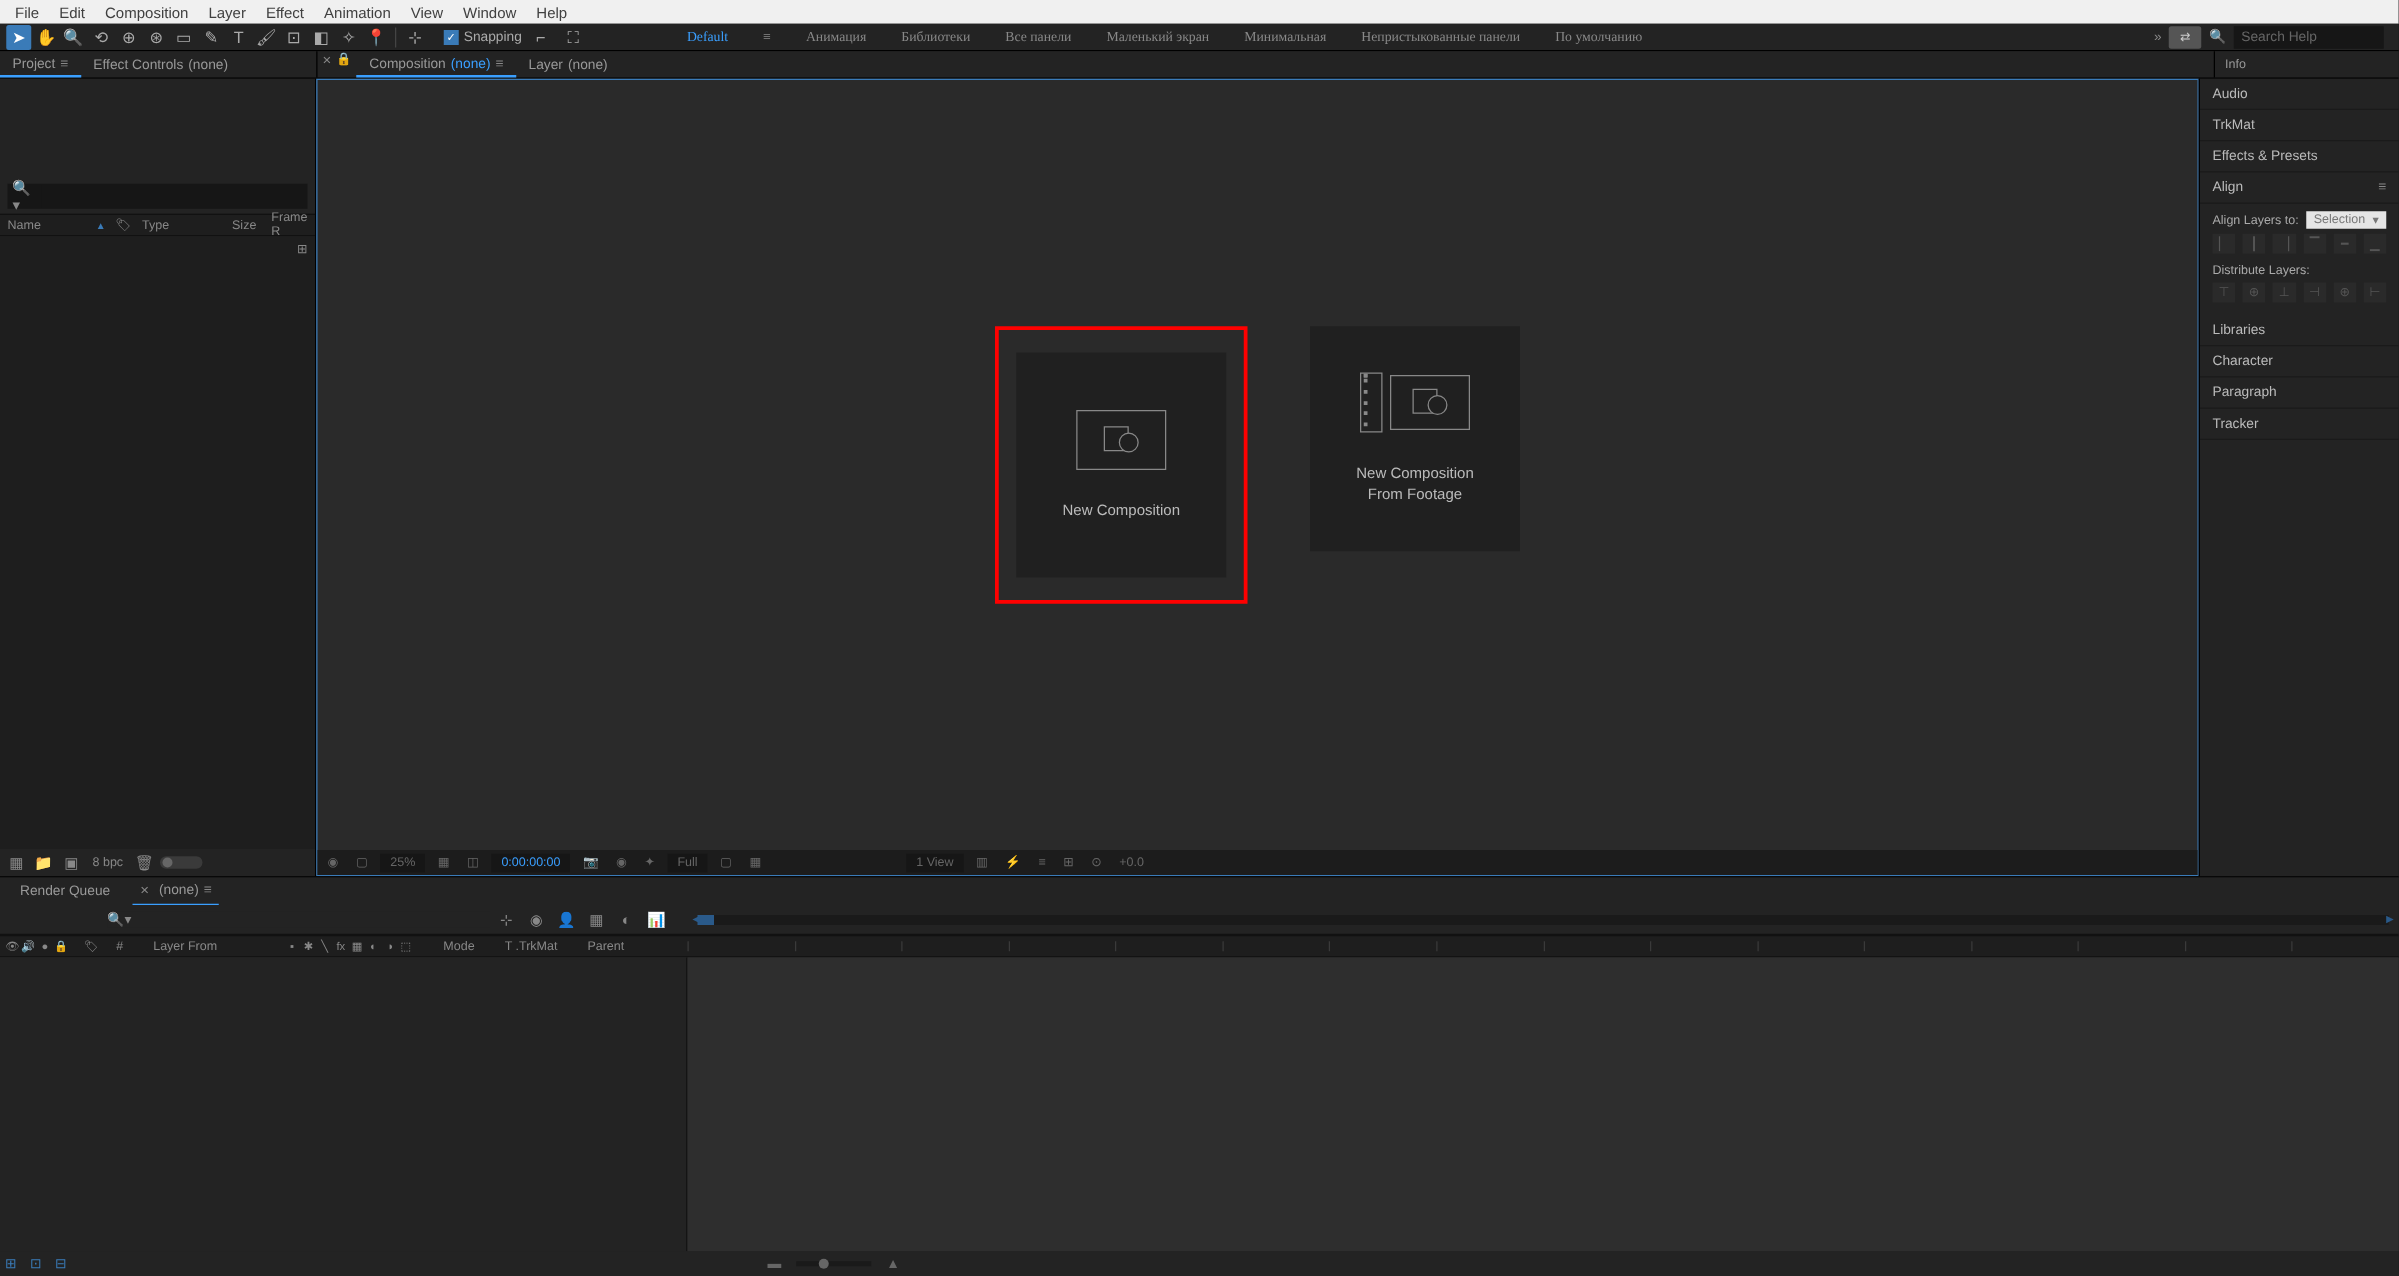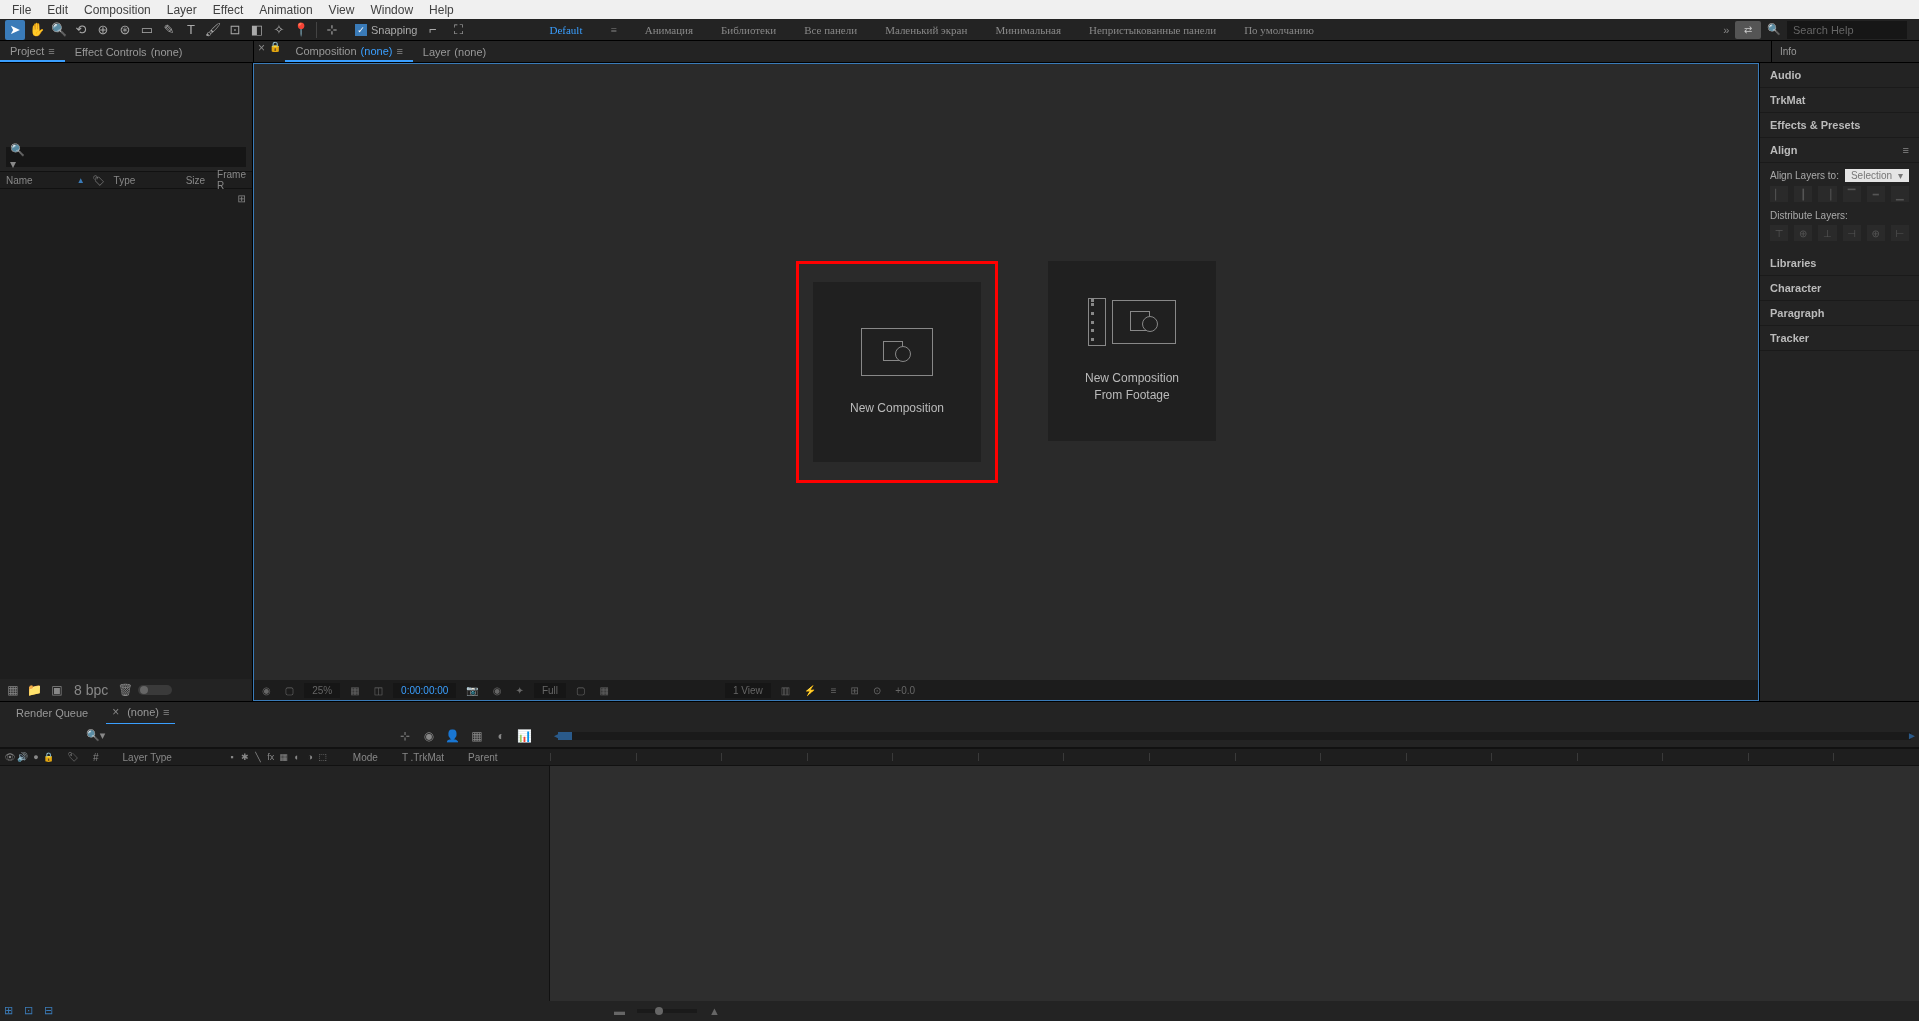--- a/index.html
+++ b/index.html
@@ -45,21 +45,21 @@
 .col-name{width:72px;}
 .col-tag{width:18px;display:flex;justify-content:center;}
 .col-type{width:64px;}
 .col-size{width:40px;text-align:right;}
 .col-frame{flex:1;}
 .sort-tri{color:#3a7bb8;font-size:8px;}
 .project-body { flex: 1; background: #1e1e1e; position:relative;}
 .flow-ic { position:absolute;top:4px;right:6px;color:#888;font-size:10px;}
 .project-footer { background: #232323; height: 22px; display: flex; align-items: center; padding: 0 4px; gap: 4px; }
 .pf-icon { width: 18px; height: 16px; display: flex; align-items: center; justify-content: center; color: #888; font-size: 12px; }
-.pf-bpc { color: #888; font-size: 14px; padding: 0 4px; }
+.pf-bpc { color: #888; font-size: 10px; padding: 0 4px; }
 .pf-slider { width: 34px; height: 10px; background: #3a3a3a; border-radius: 10px; position:relative;}
 .pf-slider::before{content:'';position:absolute;left:2px;top:1px;width:8px;height:8px;background:#666;border-radius:50%;}
 
 .center-panel { flex: 1; display: flex; flex-direction: column; border: 1px solid #3a7bb8; background: #2a2a2a; }
 .comp-canvas { flex: 1; display: flex; align-items: center; justify-content: center; gap: 48px; }
 .comp-card { width: 168px; height: 180px; background: #202020; display: flex; flex-direction: column; align-items: center; justify-content: center; gap: 24px; cursor: pointer; }
 .comp-card-wrap{display:flex;gap:50px;align-items:flex-start;}
 .highlight-box{border:3px solid #ff0000;padding:18px 14px;}
 .comp-icon { width: 72px; height: 48px; border: 1px solid #888; position: relative; display:flex;align-items:center;justify-content:center;}
 .comp-icon-inner { width: 28px; height: 28px; position: relative; }
@@ -69,21 +69,21 @@
 .film-strip{width:18px;height:48px;border:1px solid #888;position:relative;}
 .film-strip::before,.film-strip::after{content:'';position:absolute;left:2px;width:3px;height:3px;background:#888;}
 .film-dots{position:absolute;inset:4px 2px;display:flex;flex-direction:column;justify-content:space-between;}
 .film-dot{width:3px;height:3px;background:#888;}
 .comp-label { color: #bbb; font-size: 12px; text-align: center; line-height:1.4;}
 .comp-footer { height: 20px; background: #1c1c1c; display: flex; align-items: center; padding: 0 4px; gap: 6px; font-size: 10px; color: #666; }
 .cf-item{padding:0 4px;}
 .cf-sel{background:#161616;padding:2px 8px;}
 
 .right-panel { width: 160px; background: #232323; border-left: 1px solid #000; display: flex; flex-direction: column; }
-.rp-item { padding: 6px 10px; color: #bbb; font-size: 11px; border-bottom: 1px solid #1a1a1a; cursor: pointer; display:flex;justify-content:space-between;align-items:center;font-weight:bold;}
+.rp-item { padding: 6px 10px; color: #bbb; font-size: 11px; border-bottom: 1px solid #1a1a1a; cursor: pointer; display:flex;justify-content:space-between;align-items:center;}
 .align-panel { padding: 6px 10px; }
 .align-label { font-size: 10px; color: #aaa; margin-bottom: 4px; display:flex;gap:6px;align-items:center;}
 .align-sel{background:#e5e5e5;padding:1px 6px;color:#777;font-size:10px;flex:1;display:flex;justify-content:space-between;}
 .align-row { display: flex; gap: 6px; margin: 4px 0; }
 .align-btn { width: 20px; height: 16px; background: #2a2a2a; display:flex;align-items:center;justify-content:center;color:#555;font-size:10px;}
 
 
 .bottom { height: 320px; display: flex; flex-direction: column; background: #232323; border-top: 1px solid #000; }
 .bt-tabs { height: 22px; display: flex; align-items: center; padding: 0 10px; gap: 12px; background: #232323; }
 .bt-tab { color: #999; font-size: 11px; padding: 4px 6px; display:flex;align-items:center;gap:4px;}
@@ -382,21 +382,21 @@
   <div class="layer-header">
     <div class="lh-left">
       <div class="lh-icons">
         <div class="lh-ic">👁</div>
         <div class="lh-ic">🔊</div>
         <div class="lh-ic">●</div>
         <div class="lh-ic">🔒</div>
       </div>
       <div class="lh-ic" style="margin-left:8px;">🏷</div>
       <span class="lh-name">#</span>
-      <span class="lh-name">Layer Type</span>
+      <span class="lh-name">Layer From</span>
       <div class="lh-switches">
         <div class="lh-ic">▪</div>
         <div class="lh-ic">✱</div>
         <div class="lh-ic">╲</div>
         <div class="lh-ic">fx</div>
         <div class="lh-ic">▦</div>
         <div class="lh-ic">◐</div>
         <div class="lh-ic">◑</div>
         <div class="lh-ic">⬚</div>
       </div>

